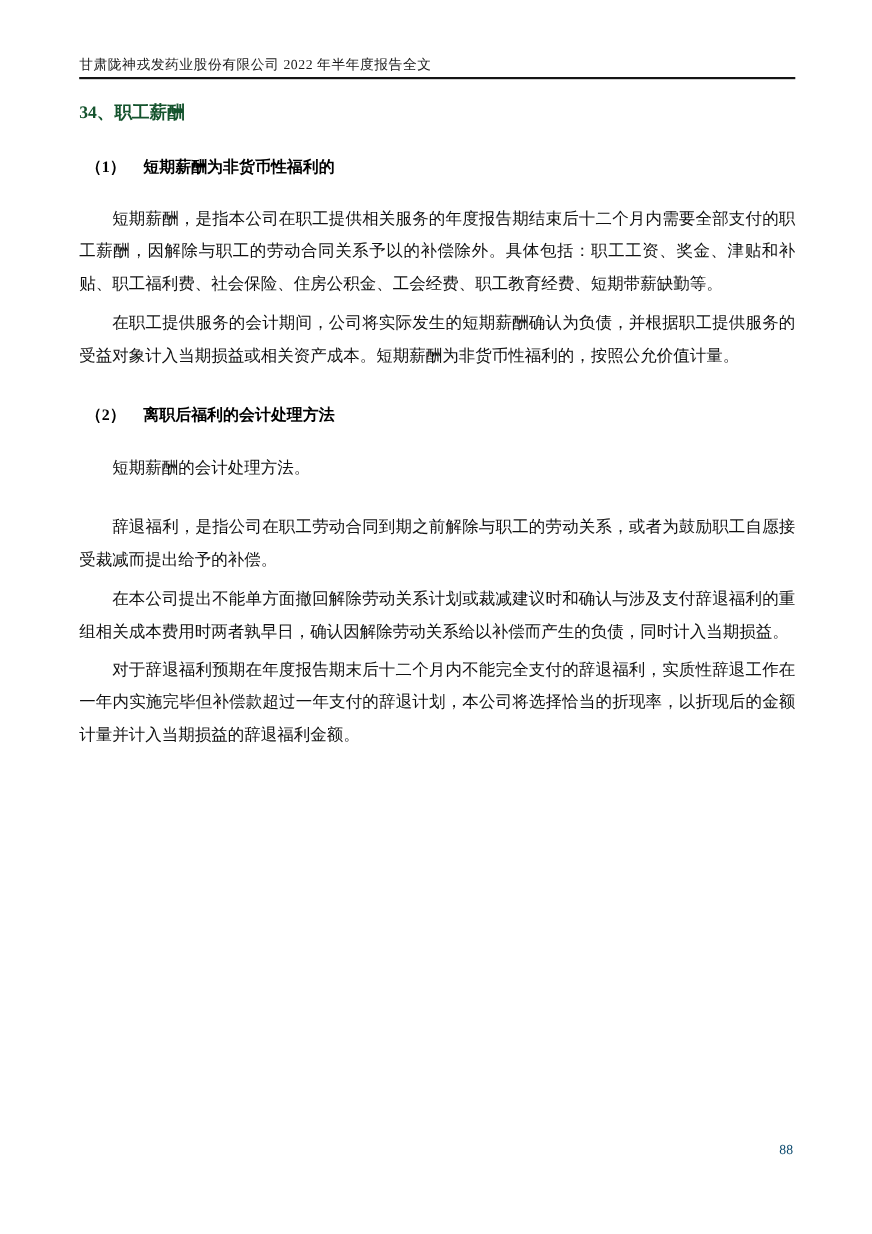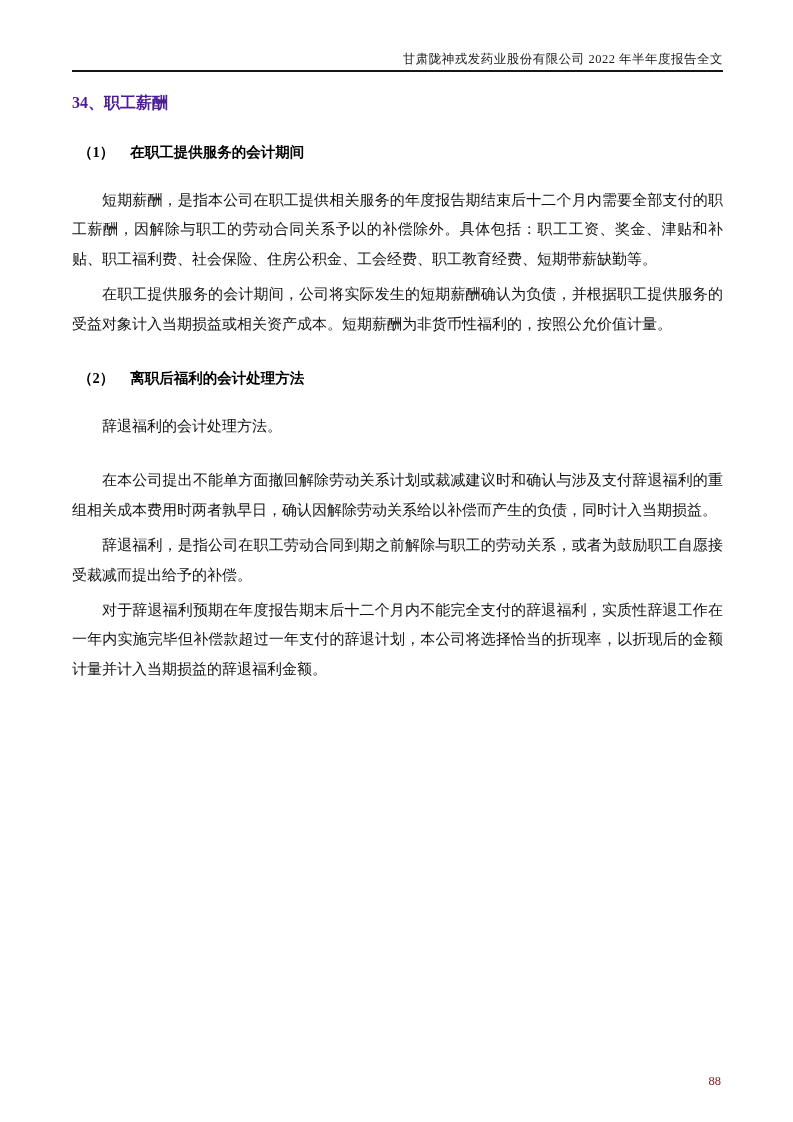--- a/index.html
+++ b/index.html
@@ -15,35 +15,34 @@
     font-family: "Liberation Serif", "DejaVu Serif", serif;
     color: #141414;
     overflow: hidden;
     box-sizing: border-box;
   }
   .page-header {
     margin: 0 70px 0 72px;
     padding-top: 52px;
     padding-bottom: 3px;
     border-bottom: 2px solid #151515;
-    text-align: right;
     font-size: 12.5px;
     line-height: 15px;
     color: #1a1a1a;
     letter-spacing: 0.5px;
   }
   .content {
     margin: 0 70px 0 72px;
   }
   h1.section-title {
     margin: 21px 0 0 0;
     font-size: 16px;
     font-weight: bold;
     line-height: 20px;
-    color: #4c1d95;
+    color: #14532d;
   }
   h2.sub-heading {
     margin: 30px 0 0 6px;
     font-size: 14.5px;
     font-weight: bold;
     line-height: 18px;
     color: #000;
   }
   h2.sub-heading .h-num {
     margin-right: 16px;
@@ -57,62 +56,62 @@
     line-height: 29.4px;
     text-align: justify;
     text-indent: 2em;
     color: #111;
   }
   p.body-para:last-child {
     margin-bottom: 0;
   }
   .page-footer {
     position: absolute;
-    top: 1074px;
+    top: 1038px;
     right: 72px;
     font-size: 12.5px;
-    color: #7f1d1d;
+    color: #0c4a6e;
   }
 </style>
 </head>
 <body>
 
 <div class="page">
 
   <div class="page-header">
     <span>甘肃陇神戎发药业股份有限公司 2022 年半年度报告全文</span>
   </div>
 
   <div class="content">
 
     <h1 class="section-title">34、职工薪酬</h1>
 
     <section>
       <h2 class="sub-heading">
-        <span class="h-num">（1）</span><span>在职工提供服务的会计期间</span>
+        <span class="h-num">（1）</span><span>短期薪酬为非货币性福利的</span>
       </h2>
       <div class="para-group">
         <p class="body-para">短期薪酬，是指本公司在职工提供相关服务的年度报告期结束后十二个月内需要全部支付的职工薪酬，因解除与职工的劳动合同关系予以的补偿除外。具体包括：职工工资、奖金、津贴和补贴、职工福利费、社会保险、住房公积金、工会经费、职工教育经费、短期带薪缺勤等。</p>
         <p class="body-para">在职工提供服务的会计期间，公司将实际发生的短期薪酬确认为负债，并根据职工提供服务的受益对象计入当期损益或相关资产成本。短期薪酬为非货币性福利的，按照公允价值计量。</p>
       </div>
     </section>
 
     <section>
       <h2 class="sub-heading">
         <span class="h-num">（2）</span><span>离职后福利的会计处理方法</span>
       </h2>
       <div class="para-group">
-        <p class="body-para">辞退福利的会计处理方法。</p>
+        <p class="body-para">短期薪酬的会计处理方法。</p>
       </div>
     </section>
 
     <section>
       <div class="para-group">
+        <p class="body-para">辞退福利，是指公司在职工劳动合同到期之前解除与职工的劳动关系，或者为鼓励职工自愿接受裁减而提出给予的补偿。</p>
         <p class="body-para">在本公司提出不能单方面撤回解除劳动关系计划或裁减建议时和确认与涉及支付辞退福利的重组相关成本费用时两者孰早日，确认因解除劳动关系给以补偿而产生的负债，同时计入当期损益。</p>
-        <p class="body-para">辞退福利，是指公司在职工劳动合同到期之前解除与职工的劳动关系，或者为鼓励职工自愿接受裁减而提出给予的补偿。</p>
         <p class="body-para">对于辞退福利预期在年度报告期末后十二个月内不能完全支付的辞退福利，实质性辞退工作在一年内实施完毕但补偿款超过一年支付的辞退计划，本公司将选择恰当的折现率，以折现后的金额计量并计入当期损益的辞退福利金额。</p>
       </div>
     </section>
 
 
   </div>
 
   <div class="page-footer">
     <span>88</span>
   </div>

